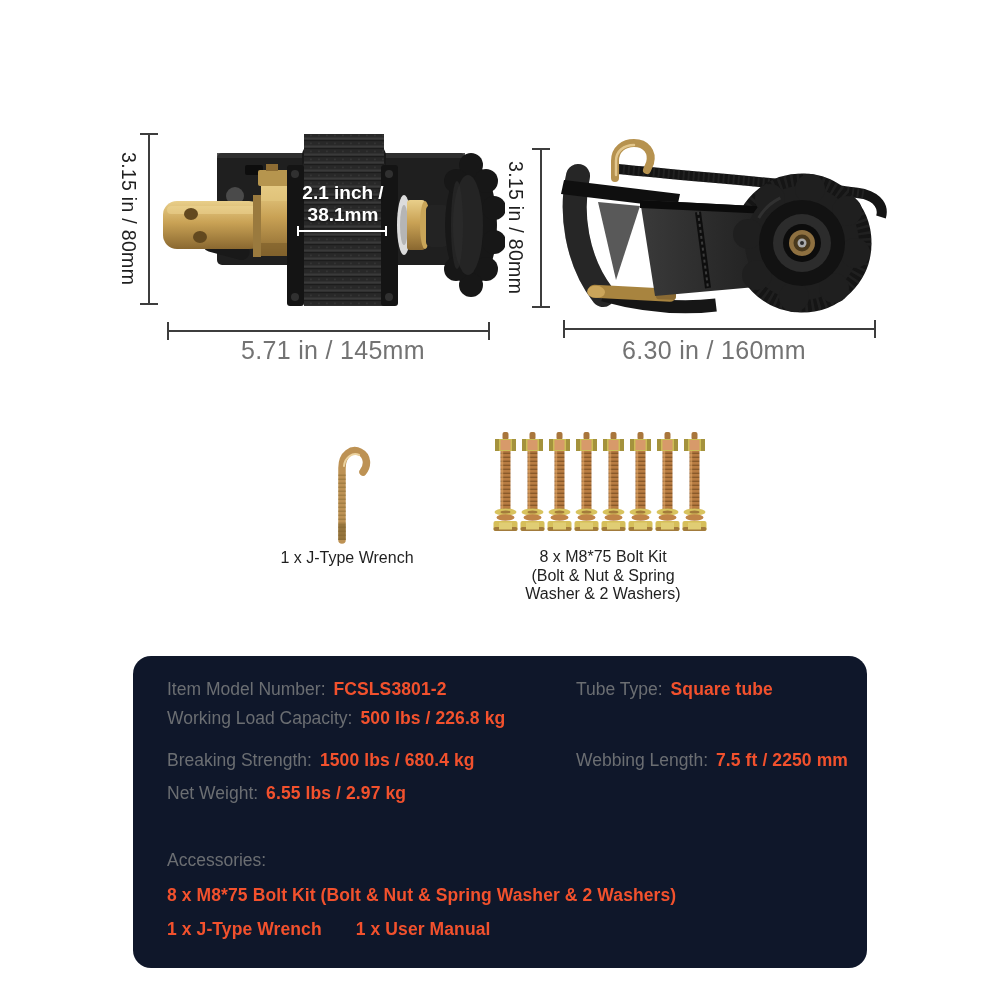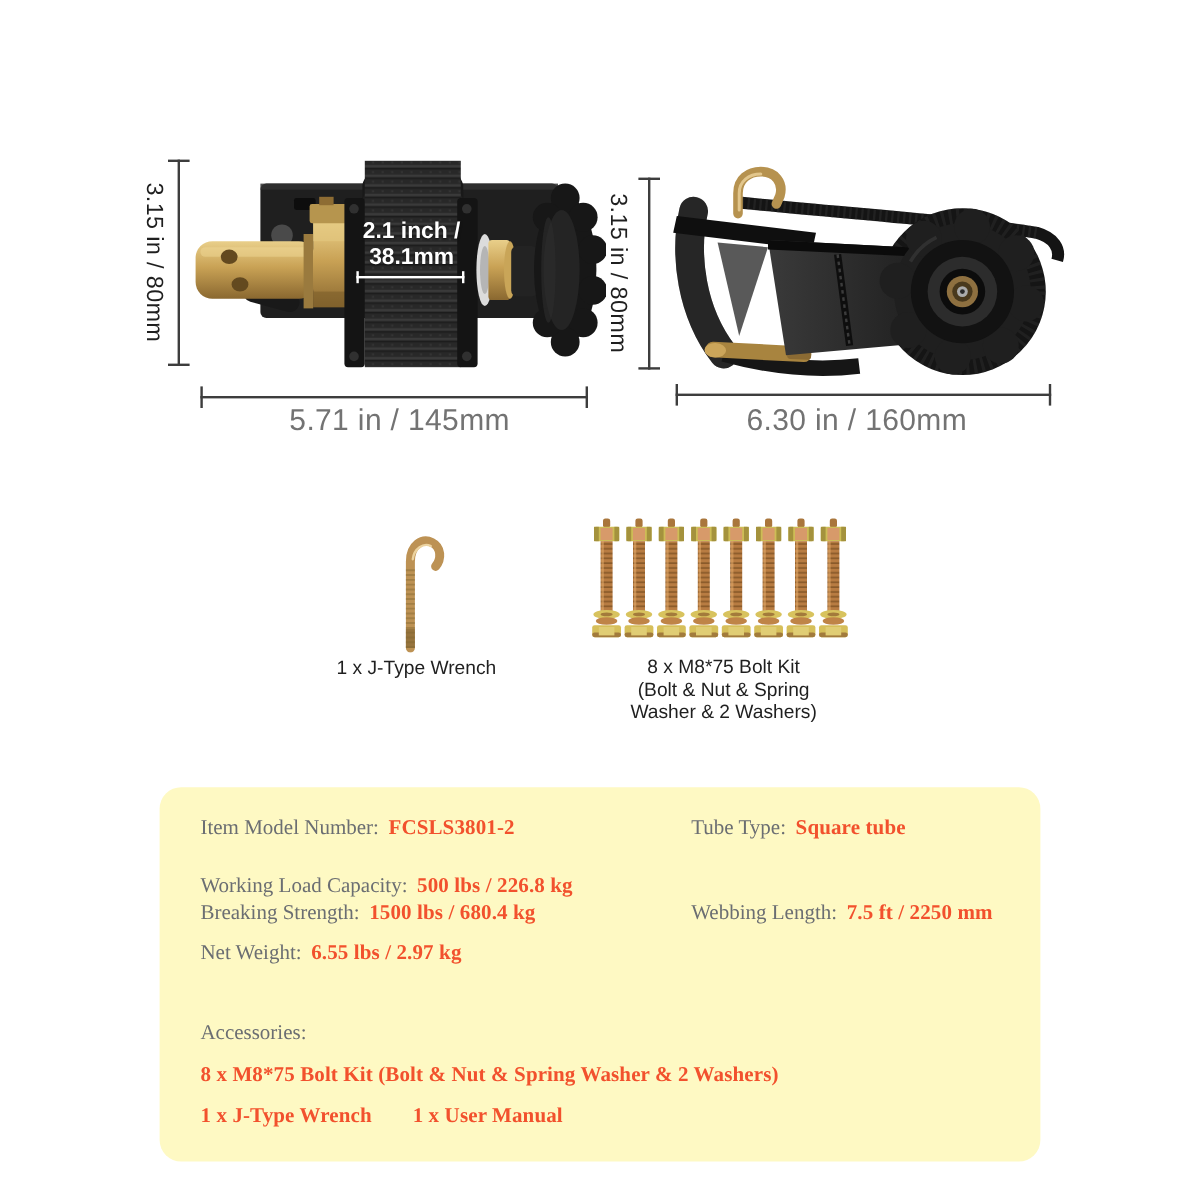--- a/index.html
+++ b/index.html
@@ -20,21 +20,21 @@
   
   .strap-label{position:absolute;left:288px;top:182px;width:110px;text-align:center;color:#ffffff;
                font-weight:bold;font-size:19px;line-height:22px;text-shadow:0 1px 2px rgba(0,0,0,.55);}
   .wdim{position:absolute;left:297px;top:226px;width:90px;height:10px;}
   .wdim .line{position:absolute;top:4px;left:0;right:0;height:1.6px;background:#fff;}
   .wdim .tick{position:absolute;top:0;width:1.6px;height:10px;background:#fff;}
   .wdim .tick.l{left:0;} .wdim .tick.r{right:0;}
   
   .caption{position:absolute;font-size:16px;color:#1f1f1f;text-align:center;line-height:18.5px;}
   
-  .panel{position:absolute;left:133px;top:656px;width:734px;height:312px;background:#fef9c3;border-radius:18px;font-family:Liberation Serif, serif;}
+  .panel{position:absolute;left:133px;top:656px;width:734px;height:312px;background:#0f172a;border-radius:18px;}
   .spec-row{position:absolute;white-space:nowrap;font-size:17.5px;color:#6b6e72;}
   .spec-val{color:#f2512d;font-weight:bold;margin-left:8px;letter-spacing:.1px;}
   .acc-line{position:absolute;font-size:17.5px;font-weight:bold;color:#f2512d;white-space:nowrap;letter-spacing:.1px;}
   .acc-line .gap{margin-left:34px;}
   svg{display:block;}
 </style>
 </head>
 <body>
 
 <div class="canvas">
@@ -244,21 +244,21 @@
   <div class="caption" style="left:498px;top:548px;width:210px;">
     <div>8 x M8*75 Bolt Kit</div>
     <div>(Bolt &amp; Nut &amp; Spring</div>
     <div>Washer &amp; 2 Washers)</div>
   </div>
 
   <div class="panel">
     <div class="spec-row" style="left:34px;top:23px;">
       <span>Item Model Number:</span><span class="spec-val">FCSLS3801-2</span>
     </div>
-    <div class="spec-row" style="left:34px;top:71px;text-align:right;">
+    <div class="spec-row" style="left:34px;top:52px;text-align:right;">
       <span>Working Load Capacity:</span><span class="spec-val">500 lbs / 226.8 kg</span>
     </div>
     <div class="spec-row" style="left:34px;top:94px;">
       <span>Breaking Strength:</span><span class="spec-val">1500 lbs / 680.4 kg</span>
     </div>
     <div class="spec-row" style="left:34px;top:127px;">
       <span>Net Weight:</span><span class="spec-val">6.55 lbs / 2.97 kg</span>
     </div>
     <div class="spec-row" style="left:34px;top:194px;">
       <span>Accessories:</span>

